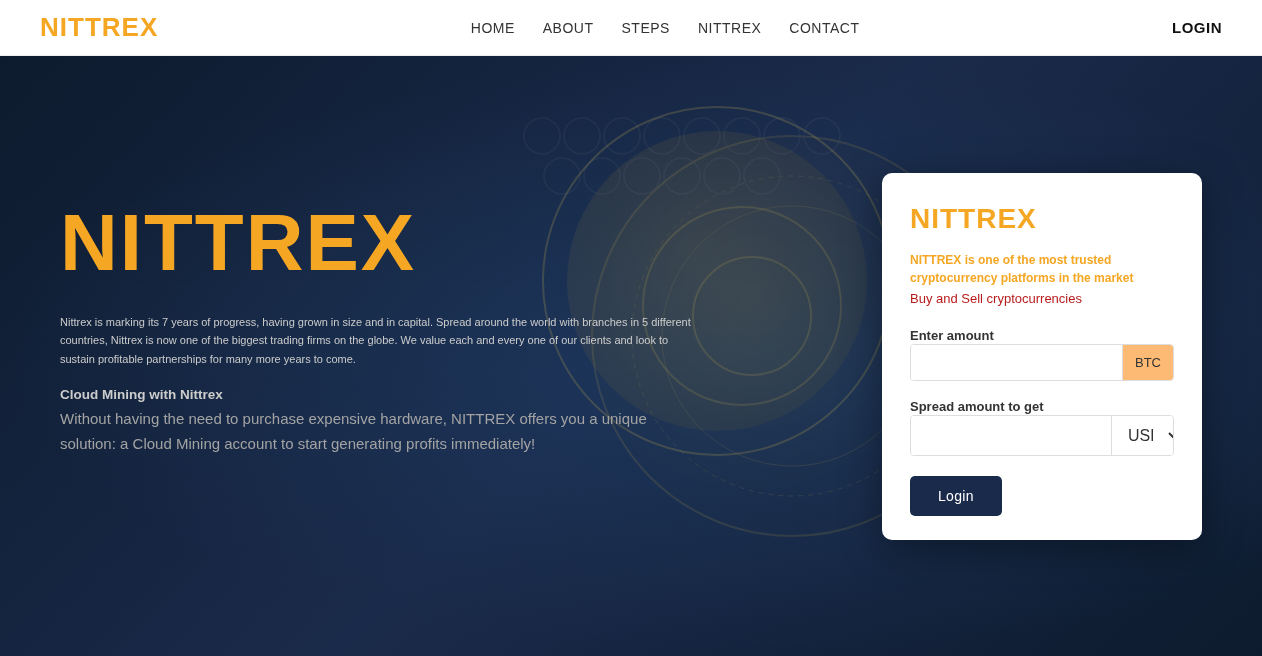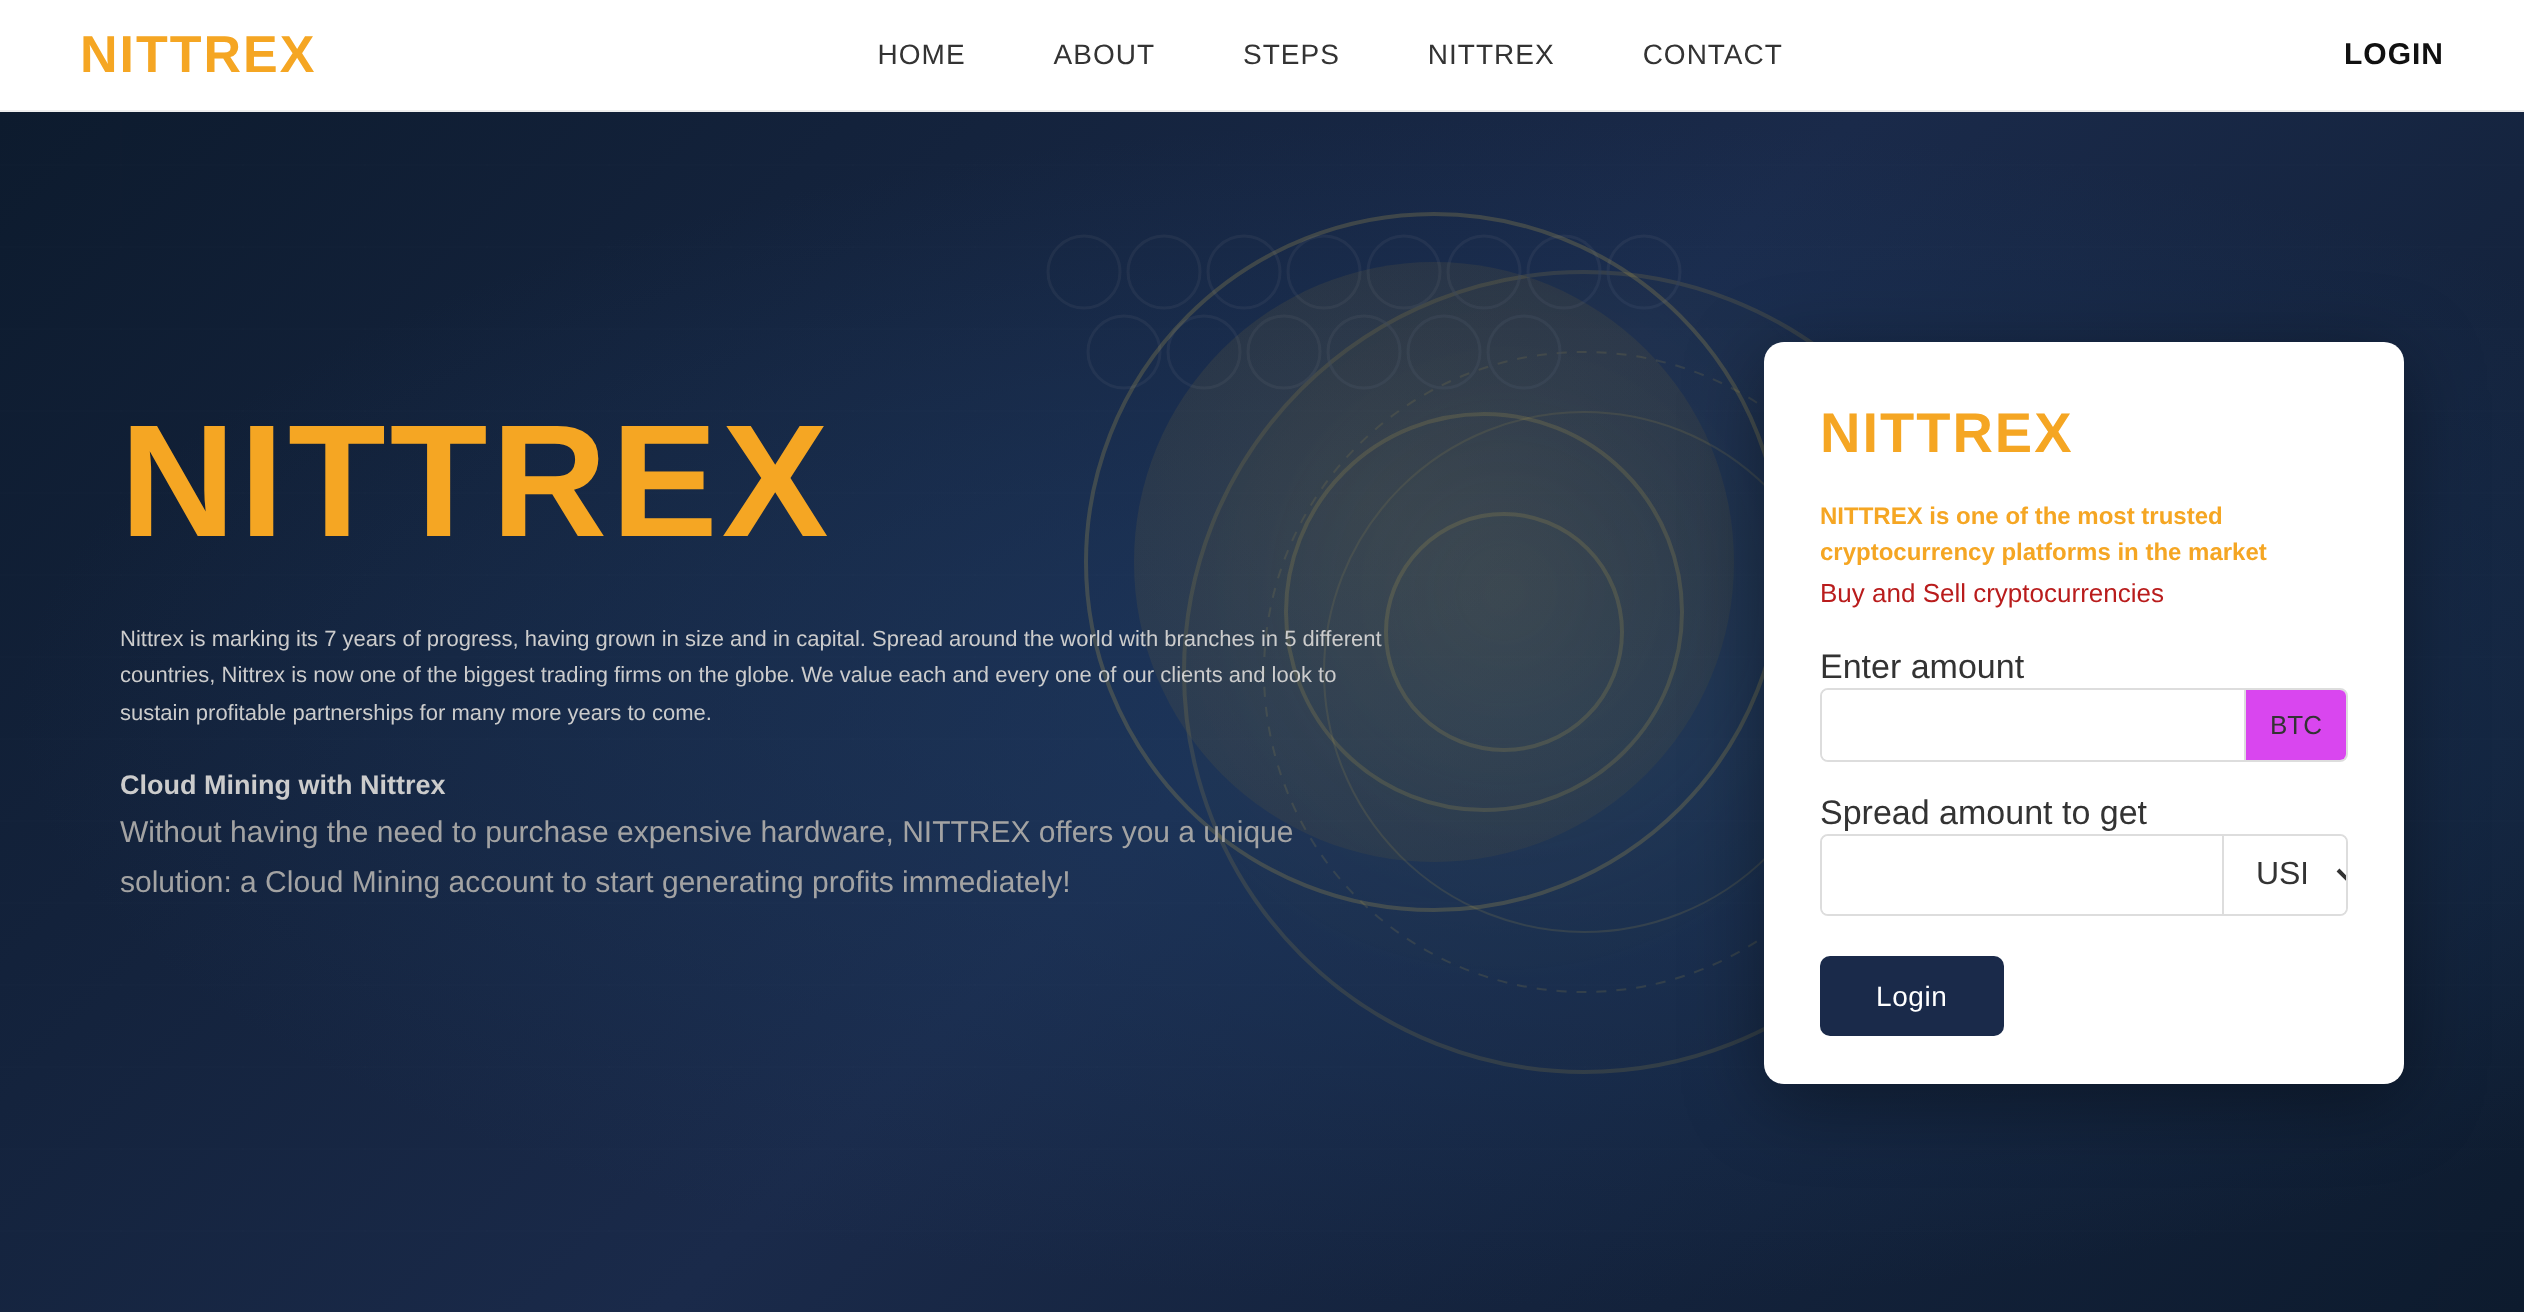--- a/index.html
+++ b/index.html
@@ -18,21 +18,21 @@
       z-index: 100;
     }
     .navbar-logo {
       font-size: 26px;
       font-weight: 900;
       color: #f5a623;
       letter-spacing: 1px;
     }
     .navbar-links {
       display: flex;
-      gap: 44px;
+      gap: 28px;
       list-style: none;
     }
     .navbar-links li a {
       text-decoration: none;
       font-size: 14px;
       font-weight: 500;
       color: #333;
       letter-spacing: 0.5px;
     }
     .navbar-login {
@@ -176,42 +176,42 @@
     .card-tagline span {
       color: #f5a623;
       font-weight: 600;
     }
     .card-subtitle {
       font-size: 13px;
       color: #b91c1c;
       margin-bottom: 20px;
     }
     .card-label {
-      font-size: 17px;
+      font-size: 13px;
       color: #333;
       margin-bottom: 8px;
-      font-weight: 400;
+      font-weight: 700;
     }
     .card-input-row {
       display: flex;
       margin-bottom: 16px;
       border: 1px solid #ddd;
       border-radius: 4px;
       overflow: hidden;
     }
     .card-input {
       flex: 1;
       border: none;
       outline: none;
       padding: 10px 12px;
       font-size: 13px;
       background: #fff;
     }
     .card-currency {
-      background: #d946ef;
+      background: #fdba74;
       border-left: 1px solid #ddd;
       padding: 10px 12px;
       font-size: 13px;
       font-weight: 500;
       color: #333;
       display: flex;
       align-items: center;
     }
     .card-select-row {
       display: flex;

